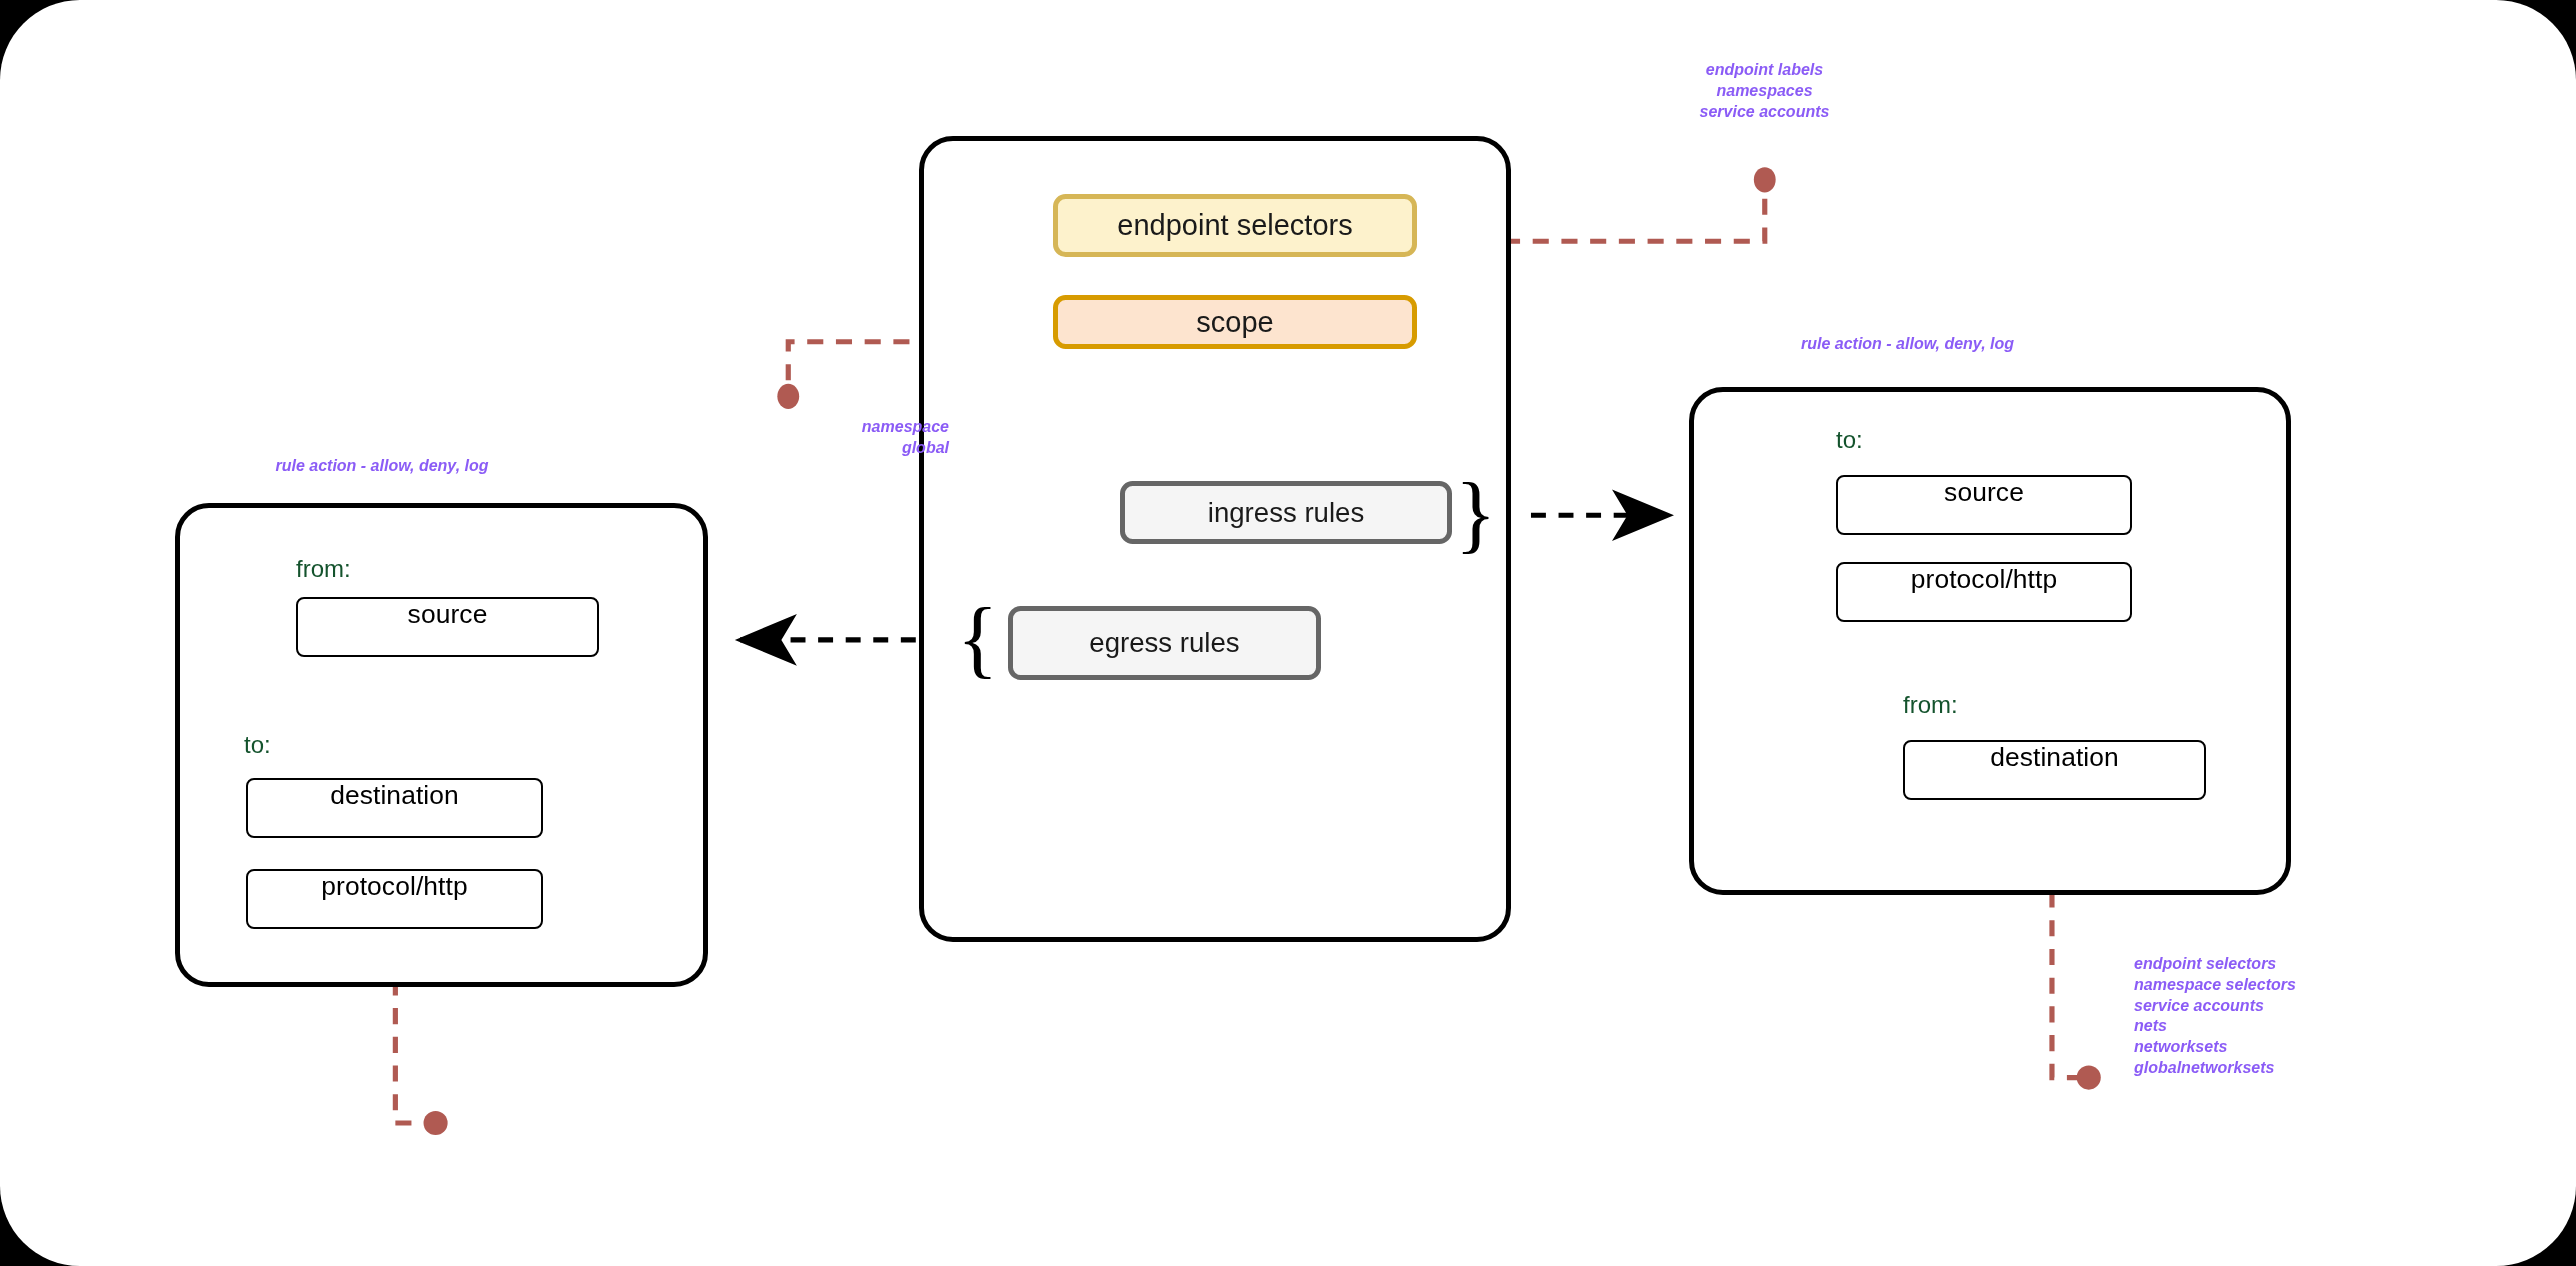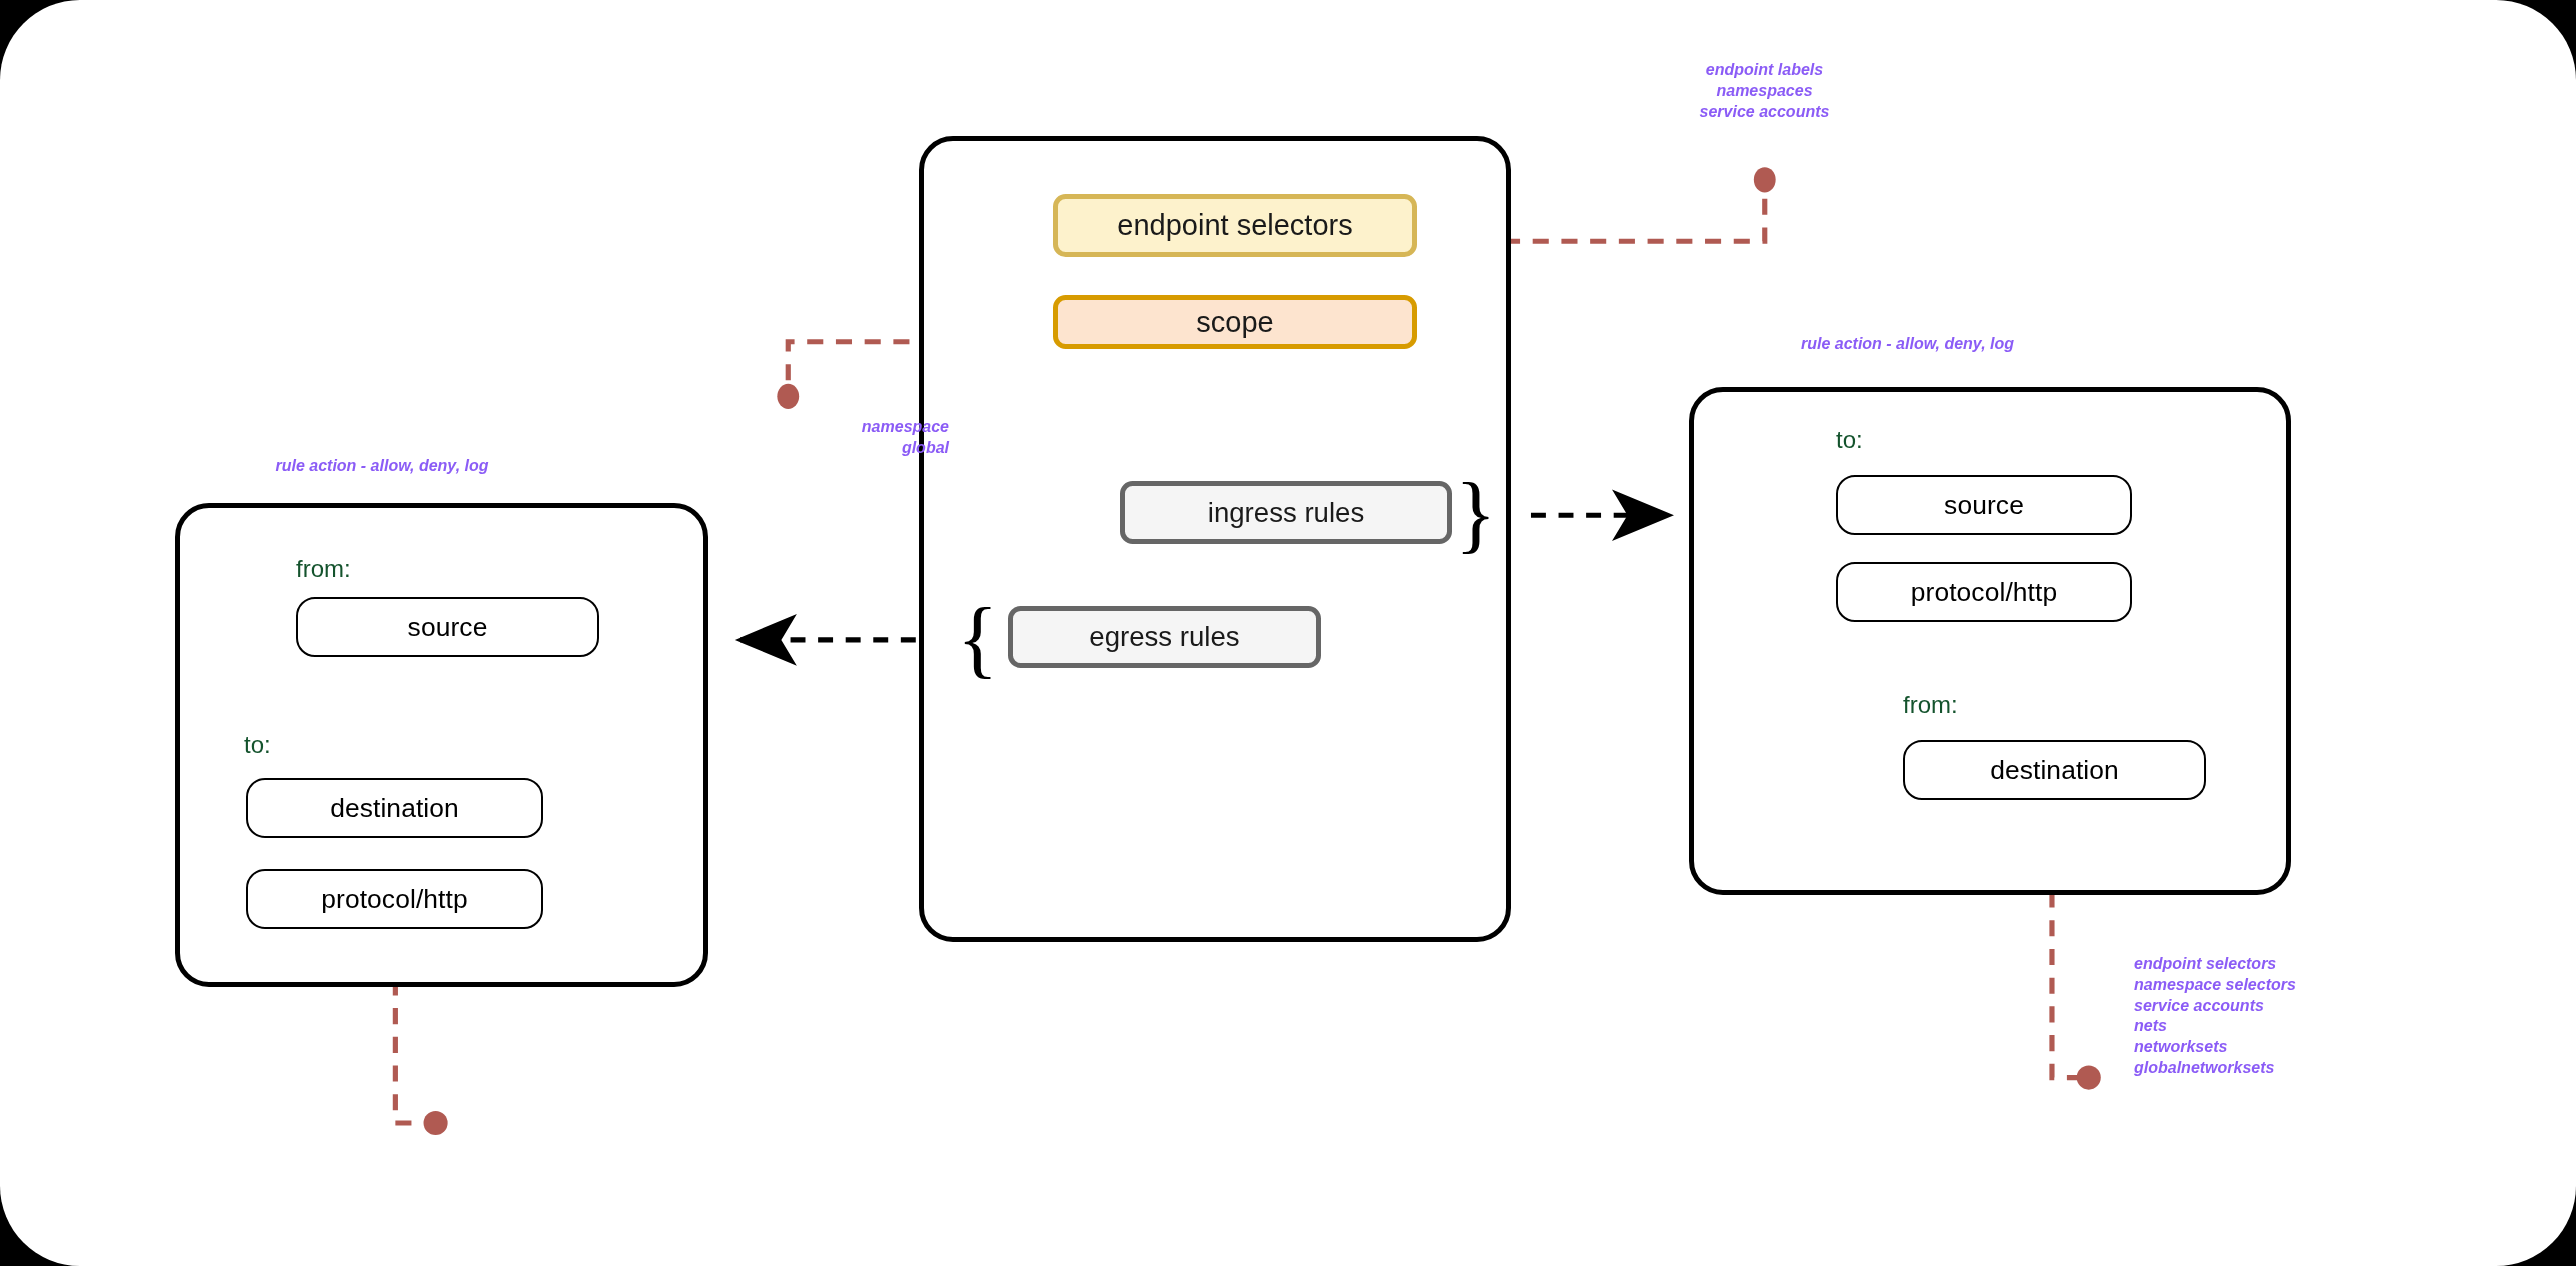--- a/index.html
+++ b/index.html
@@ -9,22 +9,22 @@
 
   #canvas{position:absolute;left:0;top:0;width:2576px;height:1266px;
           background:#ffffff;border-radius:80px;overflow:hidden;}
 
   
   .panel{position:absolute;border:5.2px solid #000;border-radius:34px;
          background:#fff;box-sizing:border-box;}
 
   
   .ibox{position:absolute;box-sizing:border-box;border:2.9px solid #000;
-        border-radius:19px;background:#fff;
-        display:flex;align-items:center;justify-content:center;
+        border-radius:8px;background:#fff;
+        display:flex;align-items:flex-start;justify-content:center;
         font-size:26.4px;color:#000;letter-spacing:0.1px;}
 
   
   .cbox{position:absolute;box-sizing:border-box;border-radius:12.6px;
         display:flex;align-items:center;justify-content:center;
         font-size:29px;color:#1a1a1a;}
   .cbox.yellow{background:#fdf2cc;border:5.2px solid #d6b656;}
   .cbox.orange{background:#fde4cf;border:5.2px solid #d79b00;}
   .cbox.grey  {background:#f5f5f5;border:5.2px solid #666666;font-size:27.6px;}
 
@@ -94,21 +94,21 @@
   </div>
 
   <div class="cbox orange" style="left:1053px;top:295px;width:364px;height:54px;">
     <span>scope</span>
   </div>
 
   <div class="cbox grey" style="left:1120px;top:481px;width:332px;height:63px;">
     <span>ingress rules</span>
   </div>
 
-  <div class="cbox grey" style="left:1008px;top:606px;width:313px;height:62px;">
+  <div class="cbox grey" style="left:1008px;top:606px;width:313px;height:74px;">
     <span>egress rules</span>
   </div>
 
   <div class="brace" style="left:1455px;top:470px;">}</div>
   <div class="brace" style="left:957px;top:595px;">{</div>
 
   <div class="panel" style="left:175px;top:503px;width:533px;height:484px;">
   </div>
 
   <div class="seclabel" style="left:296px;top:555px;">from:</div>

